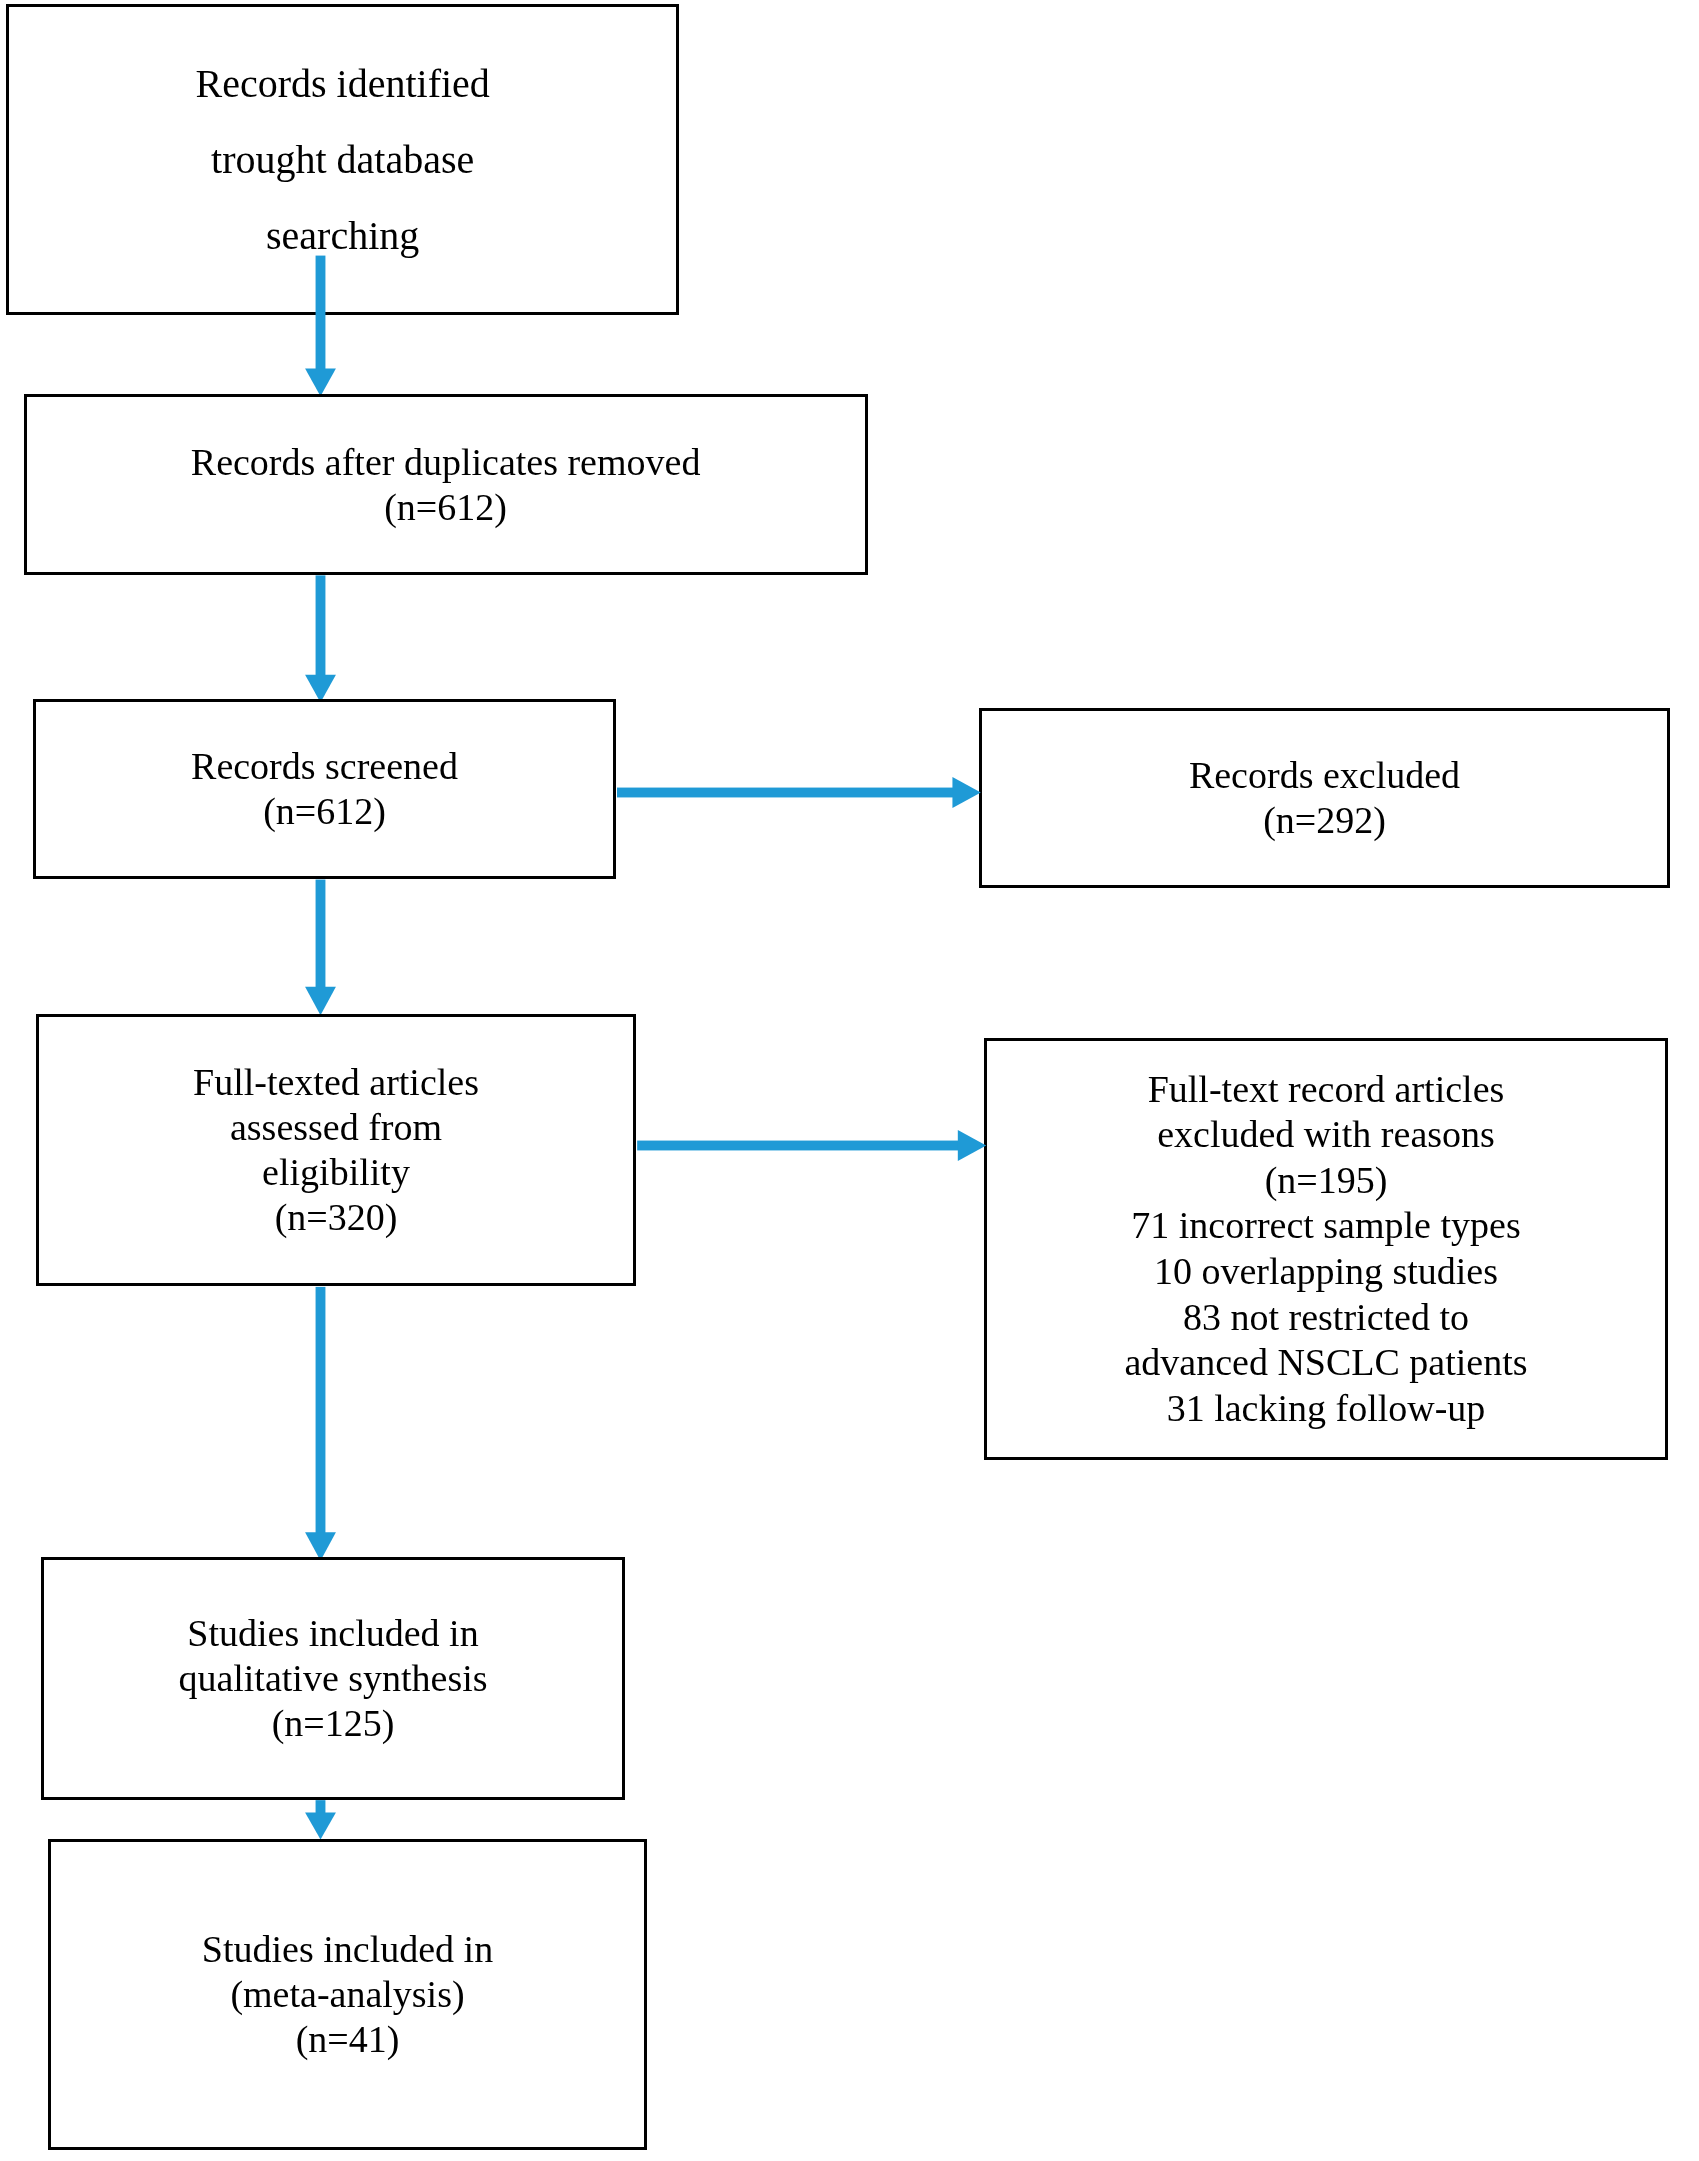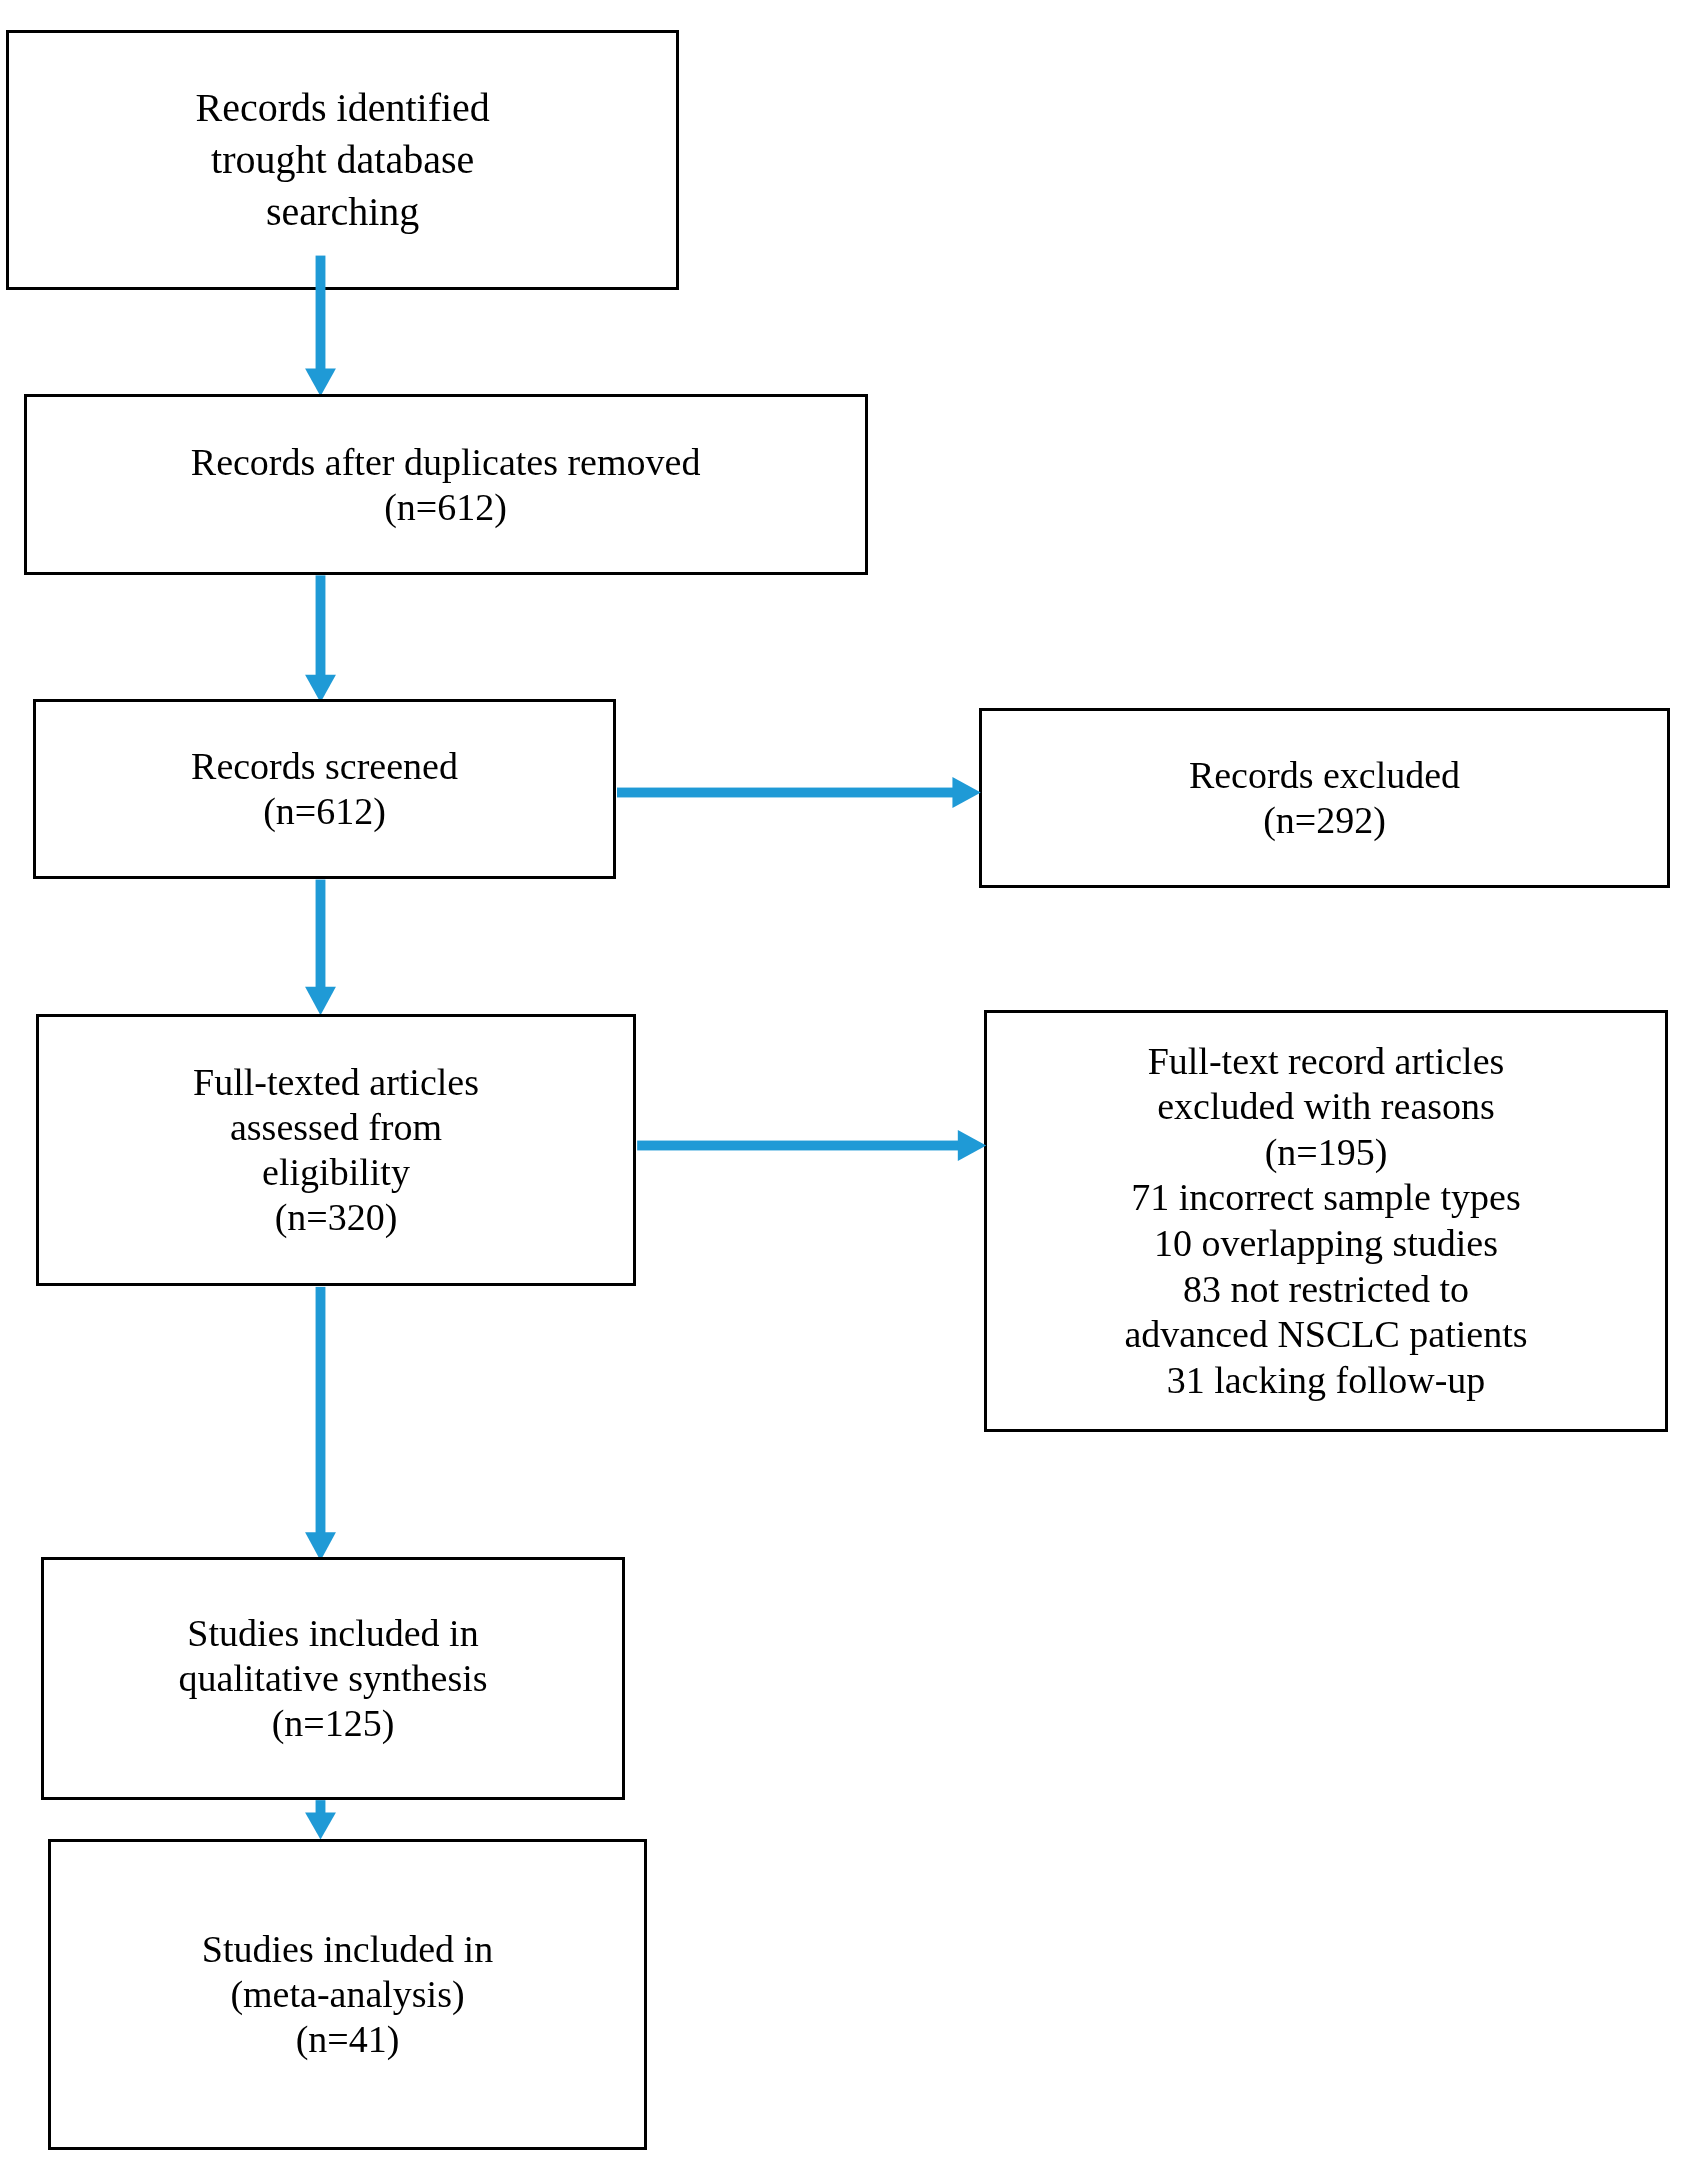--- a/index.html
+++ b/index.html
@@ -32,31 +32,31 @@
     font-size: 38px;
     line-height: 1.18;
     padding: 3.7px 8.7px;
   }
   .node .line {
     display: block;
     white-space: nowrap;
   }
 
   
-  #node-identified   { left: 6.2px;   top: 30px;   width: 673px; height: 260px; }
+  #node-identified   { left: 6.2px;   top: 4px;   width: 673px; height: 311px; gap: 24px; }
   #node-duplicates   { left: 23.6px;   top: 394px;  width: 844px; height: 181px; }
   #node-screened     { left: 33px;   top: 699px; width: 583px;  height: 180px; }
   #node-excluded     { left: 979px; top: 708px; width: 691px; height: 180px; }
   #node-fulltext     { left: 36px;   top: 1014px; width: 600px;  height: 272px; text-align: center; }
   #node-reasons      { left: 984px; top: 1010px; width: 684px; height: 422px; }
   #node-qualitative  { left: 41px;   top: 1557px; width: 584px;  height: 243px; }
   #node-quantitative { left: 48px;   top: 1839px; width: 599px;  height: 311px; }
 
   
-  #node-reasons { font-size: 38px; line-height: 1.20; }
+  #node-reasons { font-size: 38px; line-height: 1.20; margin-top: 28px; }
   #node-identified { font-size: 40px; line-height: 1.30; }
 
   
   .conn { position: absolute; }
   .conn svg { display: block; overflow: visible; }
 
   #conn-1 { left: 302px;  top: 255px;  }
   #conn-2 { left: 302px;  top: 575px;  }
   #conn-3 { left: 302px;  top: 879px; }
   #conn-4 { left: 302px;  top: 1286px; }

